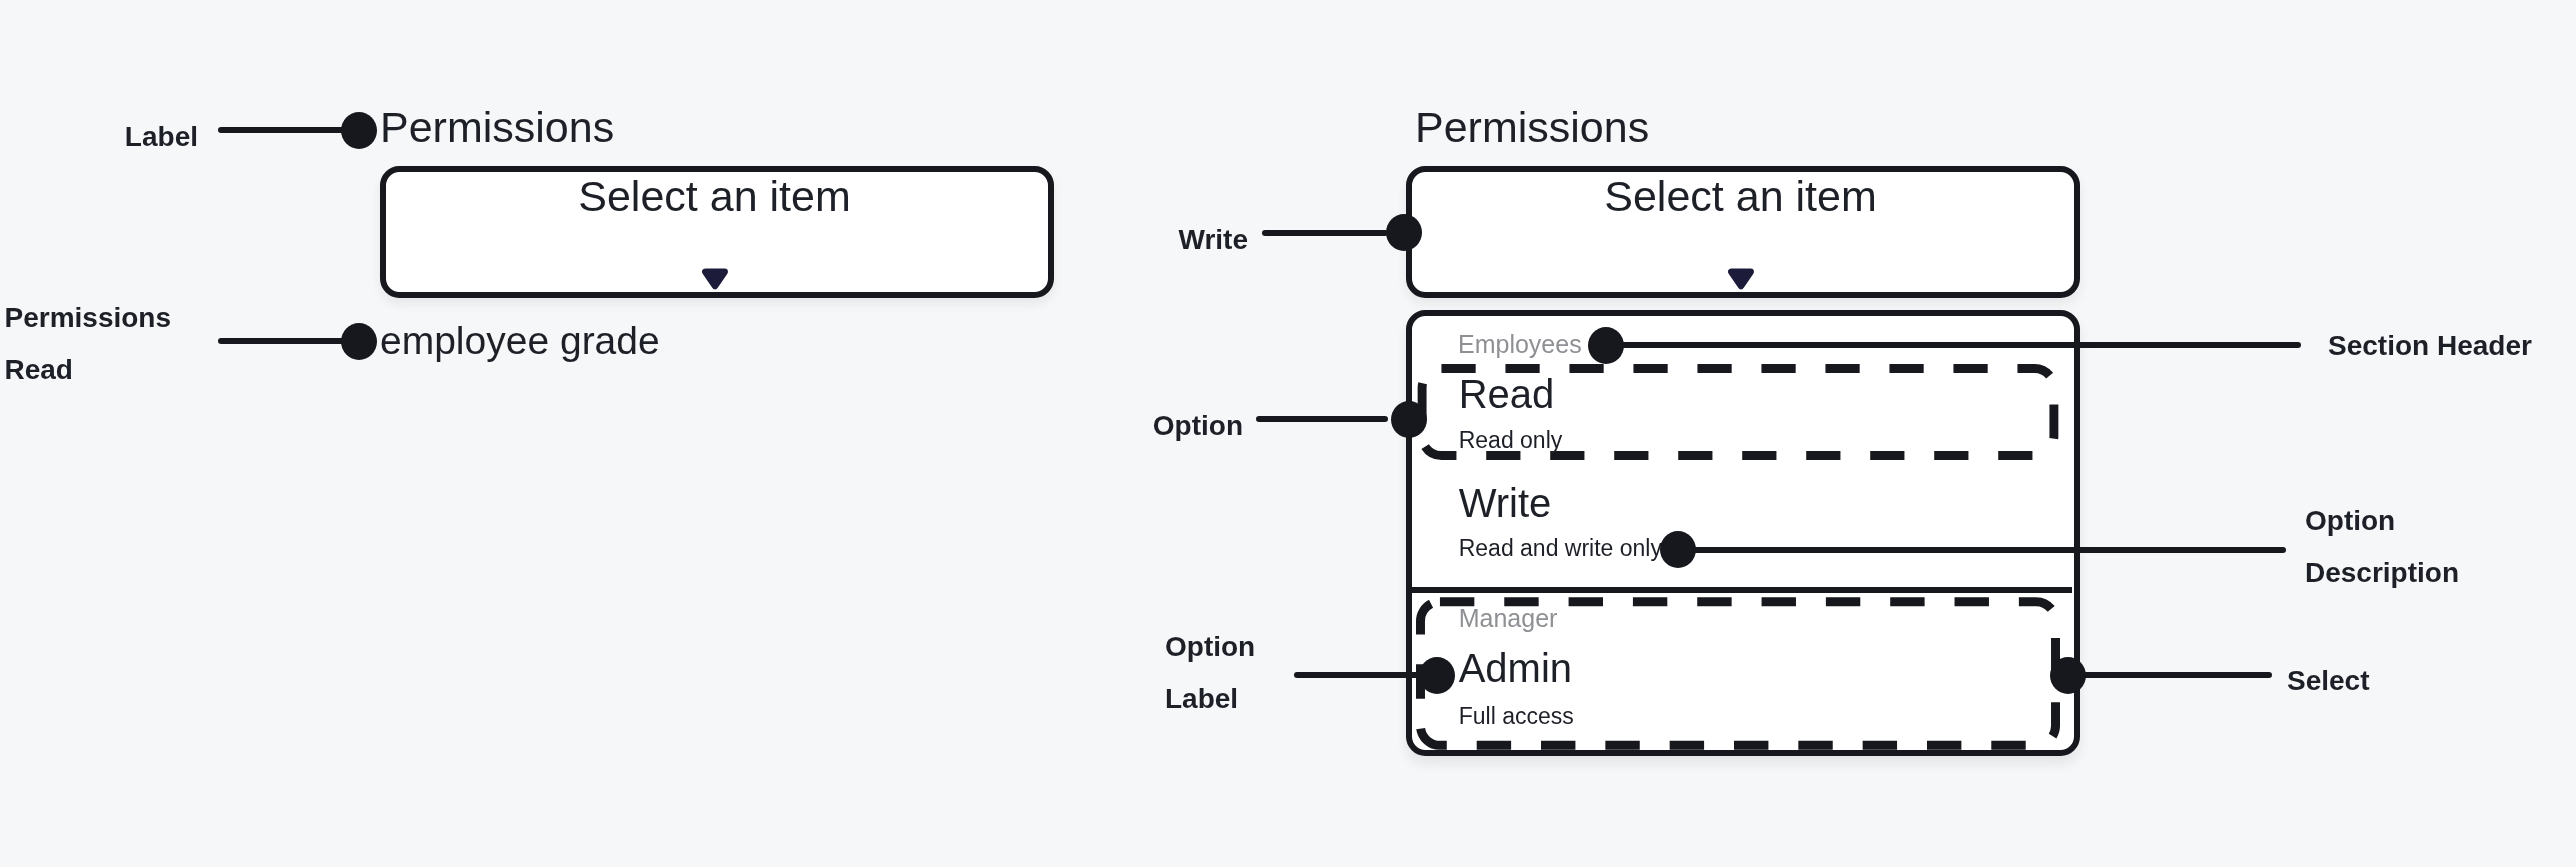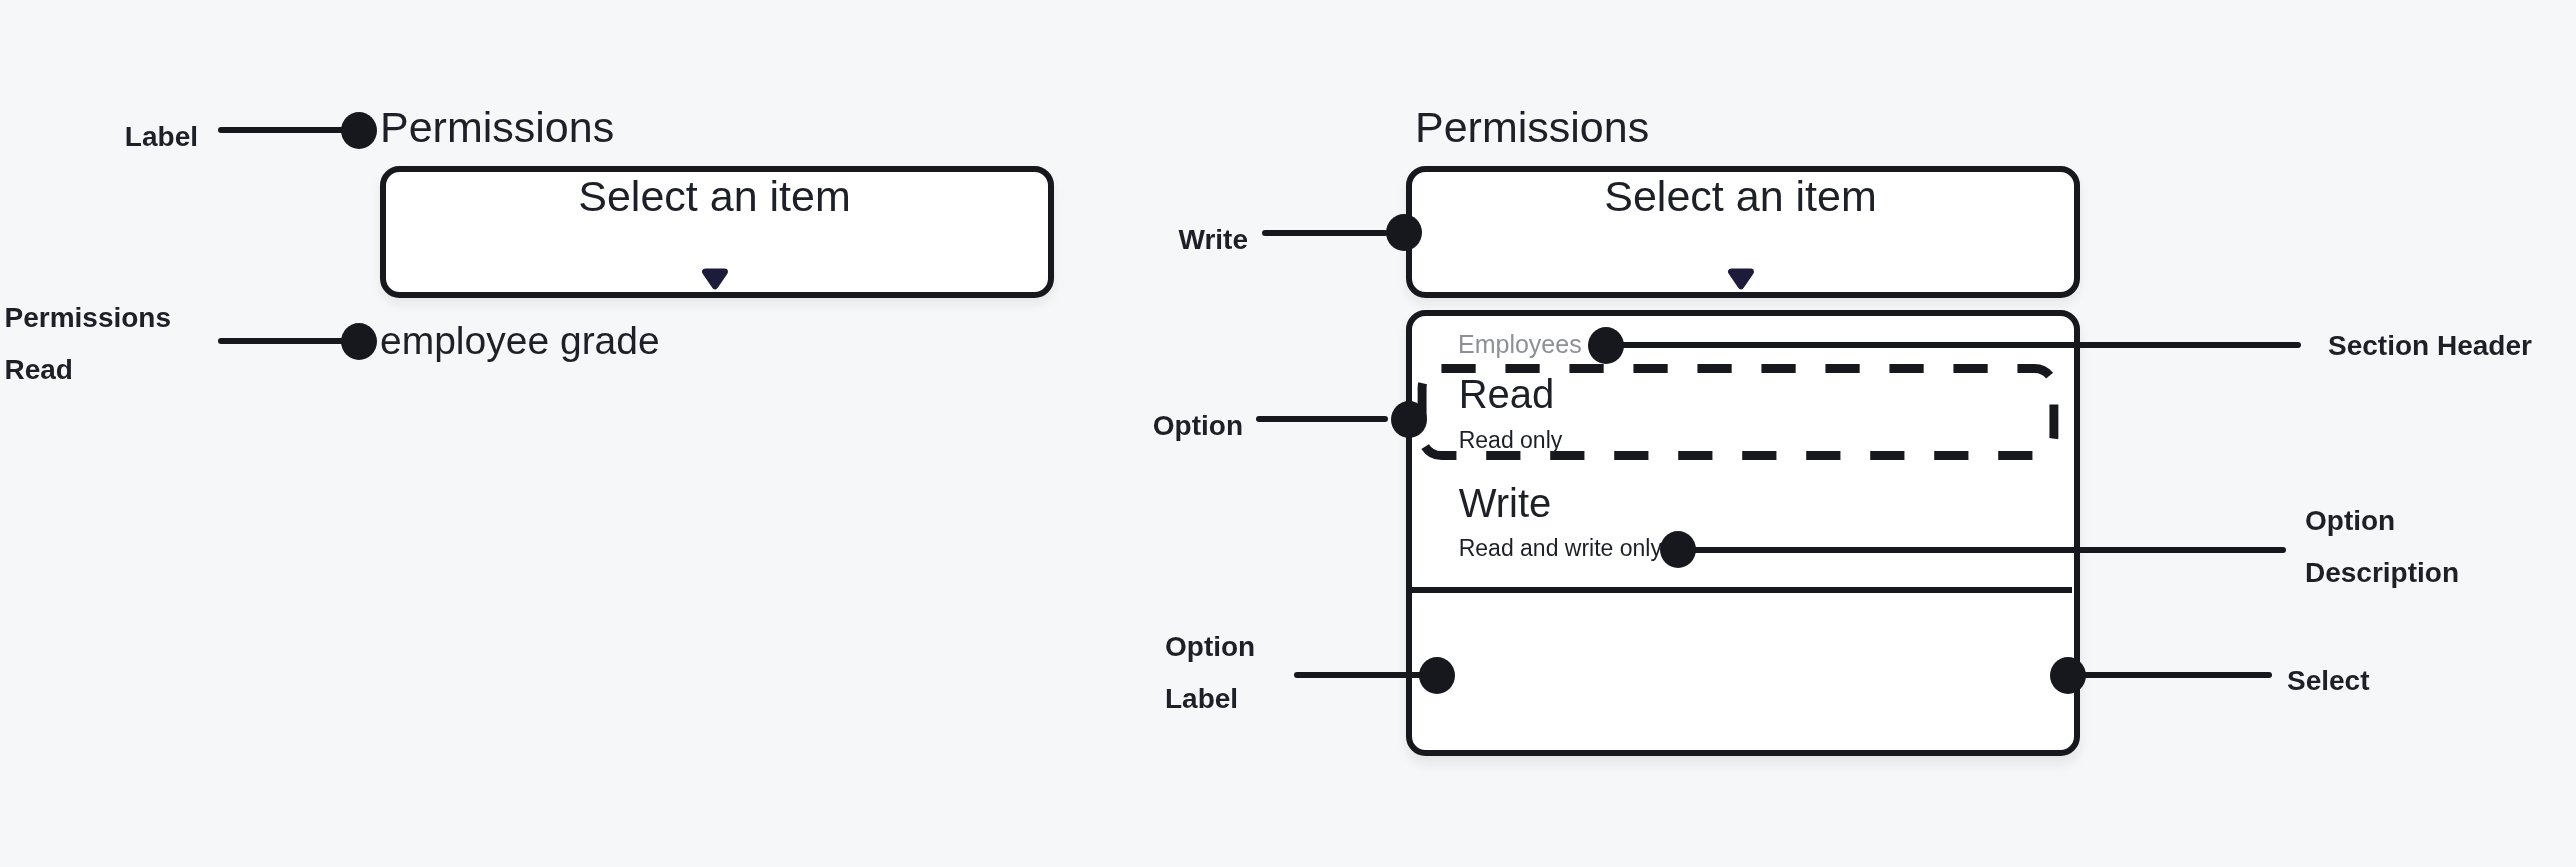--- a/index.html
+++ b/index.html
@@ -156,20 +156,30 @@
     <div class="menu-row" style="left:3.7px;top:48px;width:644px;height:96px;">
       <svg class="dash-svg" width="644" height="96" viewBox="0 0 861 129">
         <rect x="6" y="6" width="849" height="117" rx="26" fill="none" stroke="#17181d" stroke-width="12" stroke-dasharray="46 40"></rect>
       </svg>
       <div class="opt-label" style="top:7.5px;">Read</div>
       <div class="opt-desc" style="top:63px;">Read only</div>
     </div>
 
     <div class="divider"></div>
 
+    <div style="position:absolute;left:3.7px;top:281px;width:644px;height:153px;">
+      <svg class="dash-svg" width="644" height="153" viewBox="0 0 861 204">
+        <rect x="6" y="6" width="849" height="192" rx="26" fill="none" stroke="#17181d" stroke-width="12" stroke-dasharray="46 40"></rect>
+      </svg>
+      <div class="section-header" style="left:43px;top:6.7px;">Manager</div>
+      <div class="menu-row" style="left:0;top:30px;width:644px;height:120px;">
+        <div class="opt-label" style="top:18.7px;">Admin</div>
+        <div class="opt-desc" style="top:76px;">Full access</div>
+      </div>
+    </div>
   </div>
 
   <div class="conn-dot" style="left:1588px;top:327px;"></div>
   <div class="conn-line" style="left:1606px;top:342px;width:695px;z-index:5;"></div>
   <div class="ann" style="left:2314px;top:320px;margin-left:14px;">Section Header</div>
 
   <div class="ann right" style="left:1093px;top:400px;width:150px;">Option</div>
   <div class="conn-line" style="left:1256px;top:416px;width:132px;z-index:5;"></div>
   <div class="conn-dot" style="left:1391px;top:401px;"></div>
 

